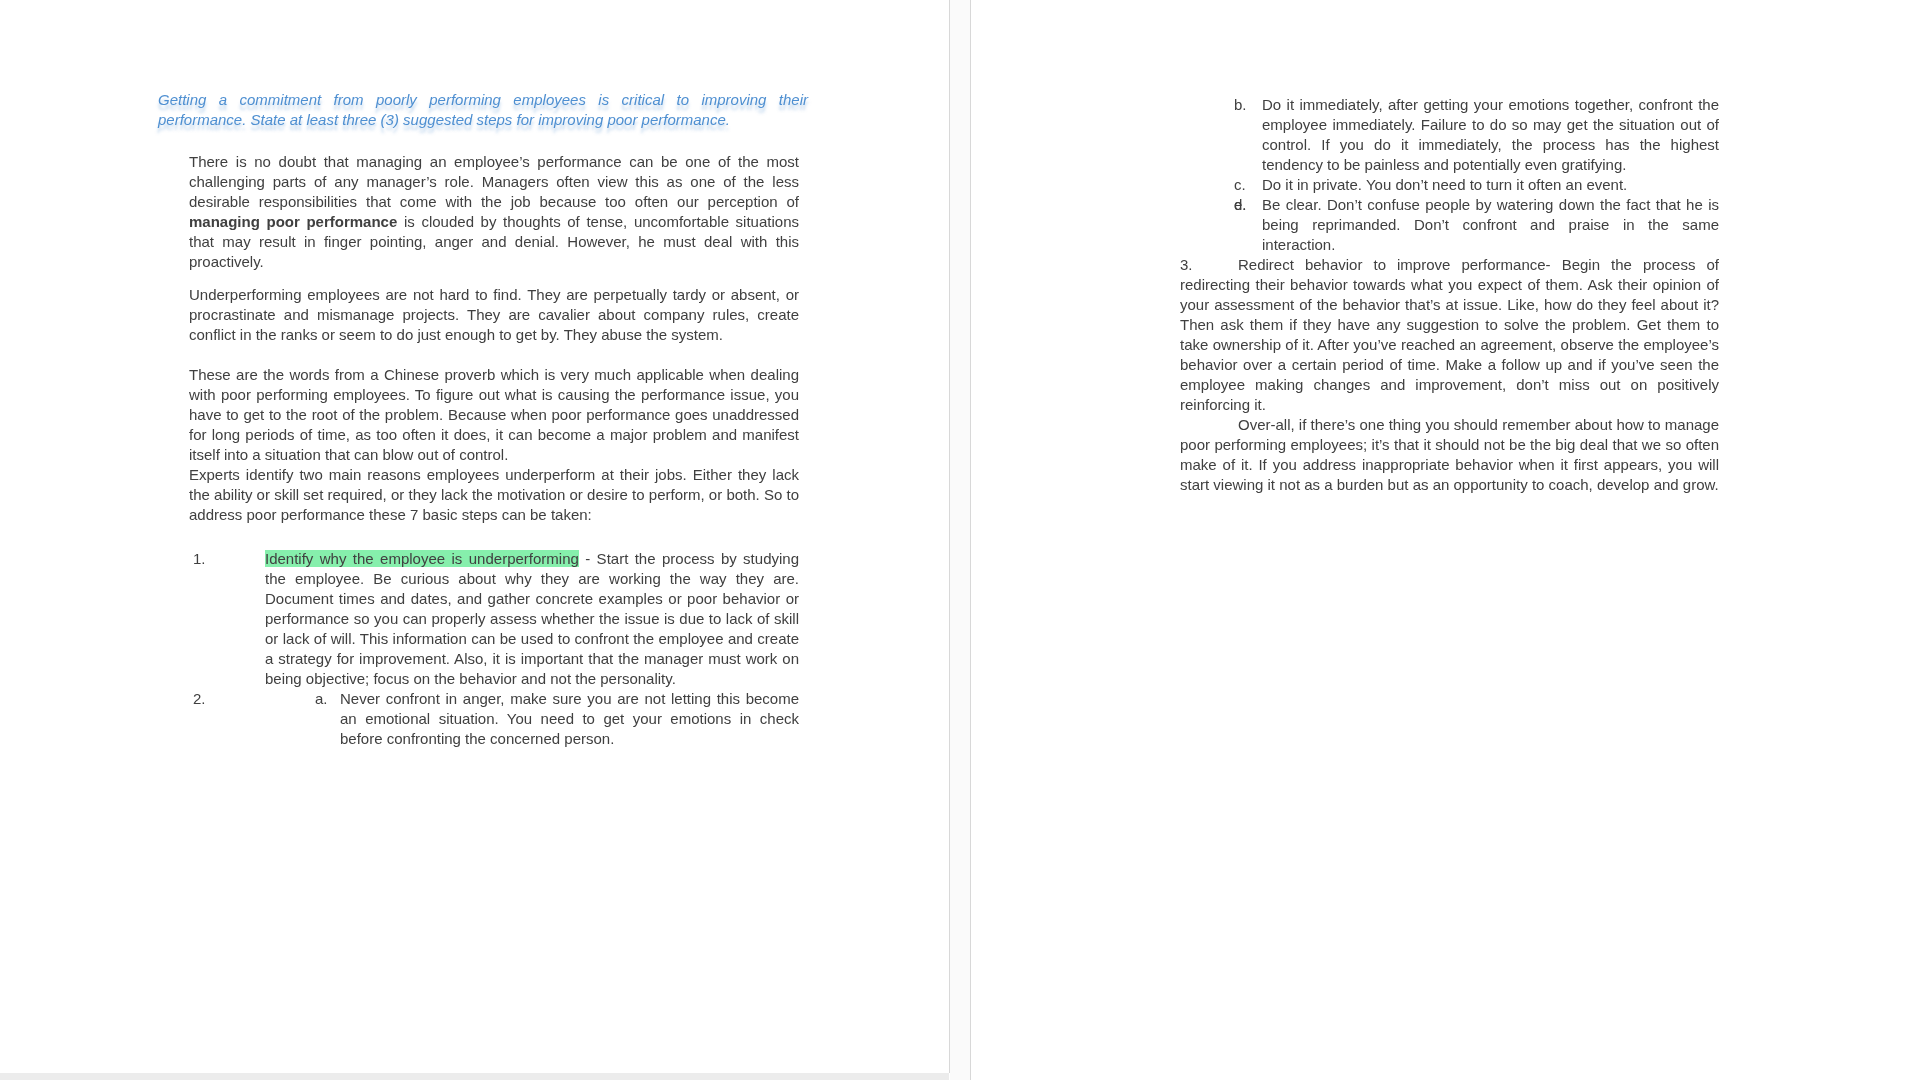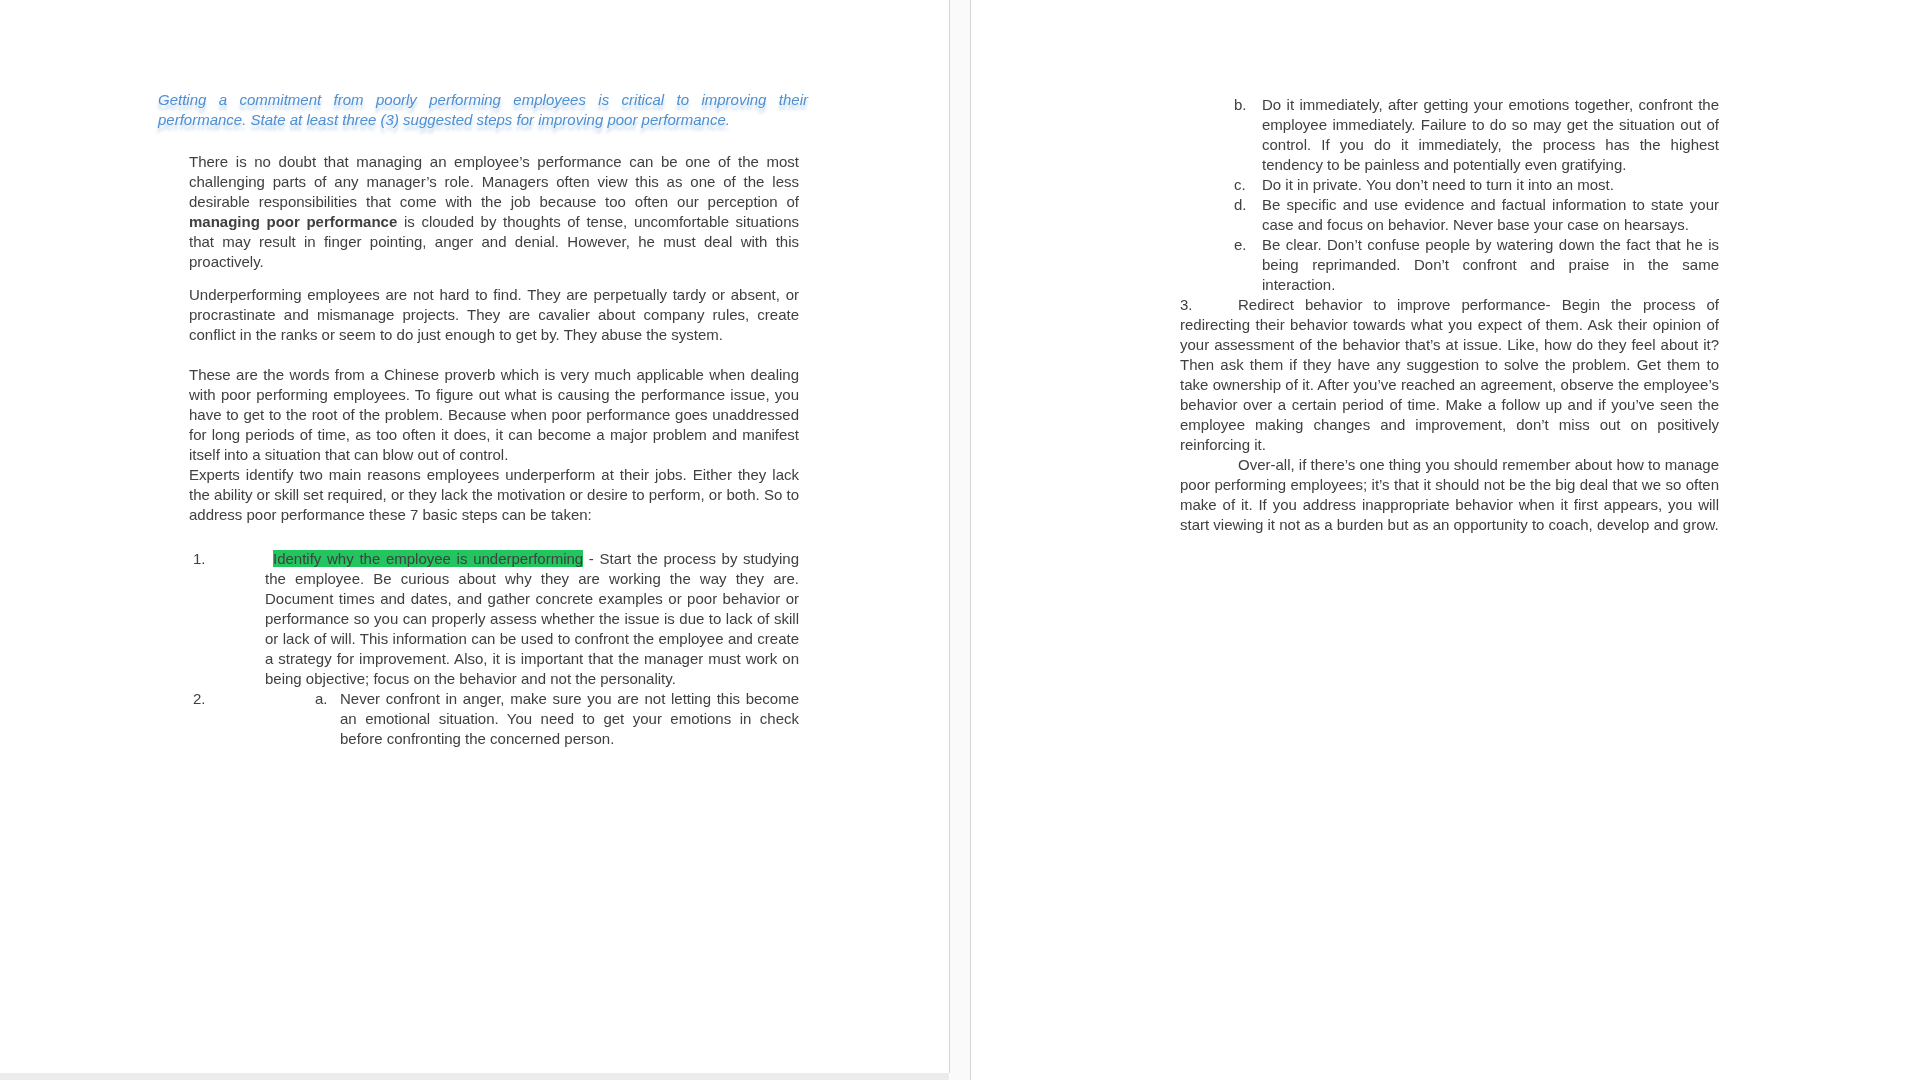--- a/index.html
+++ b/index.html
@@ -48,21 +48,21 @@
     position:absolute;left:209px;top:95px;width:539px;
     color:#404040;font-size:15px;line-height:20px;
   }
   .sub-li-r{position:relative;padding-left:82px;text-align:justify;}
   .sub-li-r .li-marker{position:absolute;left:54px;top:0;}
   .p-numbered{margin:0;text-align:justify;}
   .num-tab{display:inline-block;width:58px;}
   .p-final{margin:0;text-align:justify;text-indent:58px;}
 
   .b{font-weight:bold;}
-  .hl{background:#22c55e;margin-left:8px;}
+  .hl{background:#86efac;}
 </style>
 </head>
 <body>
 
 <div class="viewer">
 
   <div class="page-left">
     <div class="content-left">
 
       <p class="q-heading">Getting a commitment from poorly performing employees is critical to improving their performance. State at least three (3) suggested steps for improving poor performance.</p>
@@ -102,26 +102,25 @@
   <div class="page-right">
     <div class="content-right">
 
       <div class="sub-li-r">
         <span class="li-marker">b.</span>
         <span>Do it immediately, after getting your emotions together, confront the employee immediately. Failure to do so may get the situation out of control. If you do it immediately, the process has the highest tendency to be painless and potentially even gratifying.</span>
       </div>
 
       <div class="sub-li-r">
         <span class="li-marker">c.</span>
-        <span>Do it in private. You don’t need to turn it into an most.</span>
+        <span>Do it in private. You don’t need to turn it often an event.</span>
       </div>
 
       <div class="sub-li-r">
         <span class="li-marker">d.</span>
-        <span>Be specific and use evidence and factual information to state your case and focus on behavior. Never base your case on hearsays.</span>
       </div>
 
       <div class="sub-li-r">
         <span class="li-marker">e.</span>
         <span>Be clear. Don’t confuse people by watering down the fact that he is being reprimanded. Don’t confront and praise in the same interaction.</span>
       </div>
 
       <p class="p-numbered">
         <span class="num-tab">3.</span><span>Redirect behavior to improve performance- Begin the process of redirecting their behavior towards what you expect of them. Ask their opinion of your assessment of the behavior that’s at issue. Like, how do they feel about it? Then ask them if they have any suggestion to solve the problem. Get them to take ownership of it. After you’ve reached an agreement, observe the employee’s behavior over a certain period of time. Make a follow up and if you’ve seen the employee making changes and improvement, don’t miss out on positively reinforcing it.</span>
       </p>

